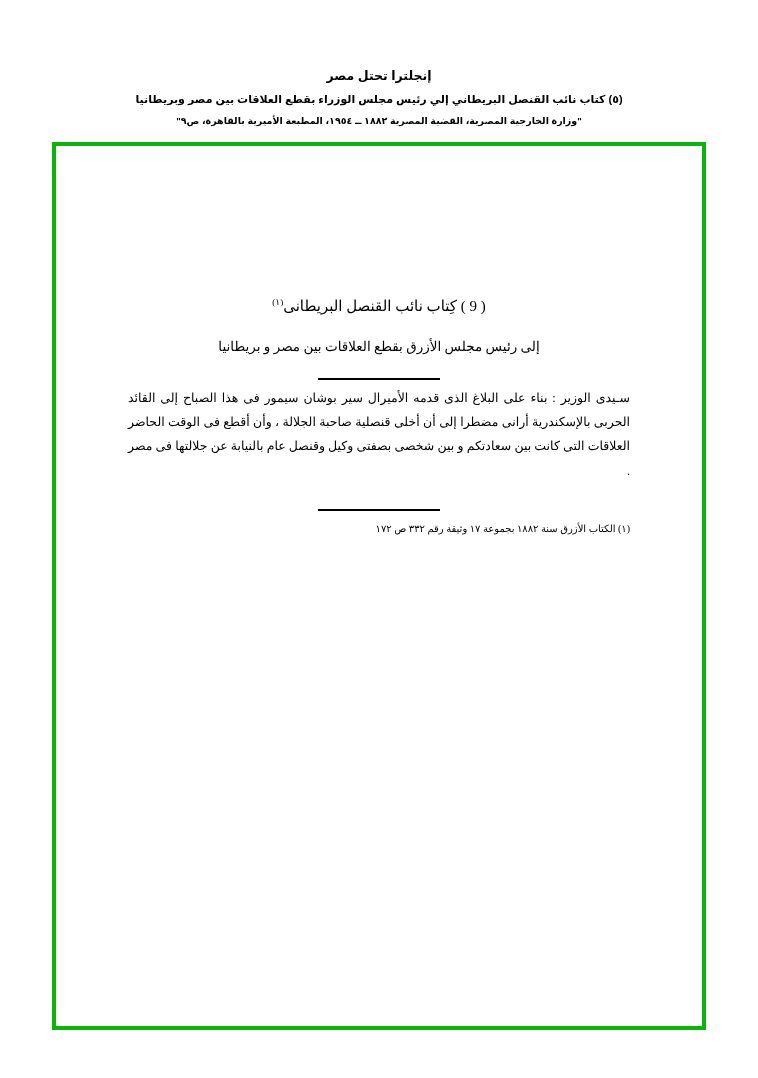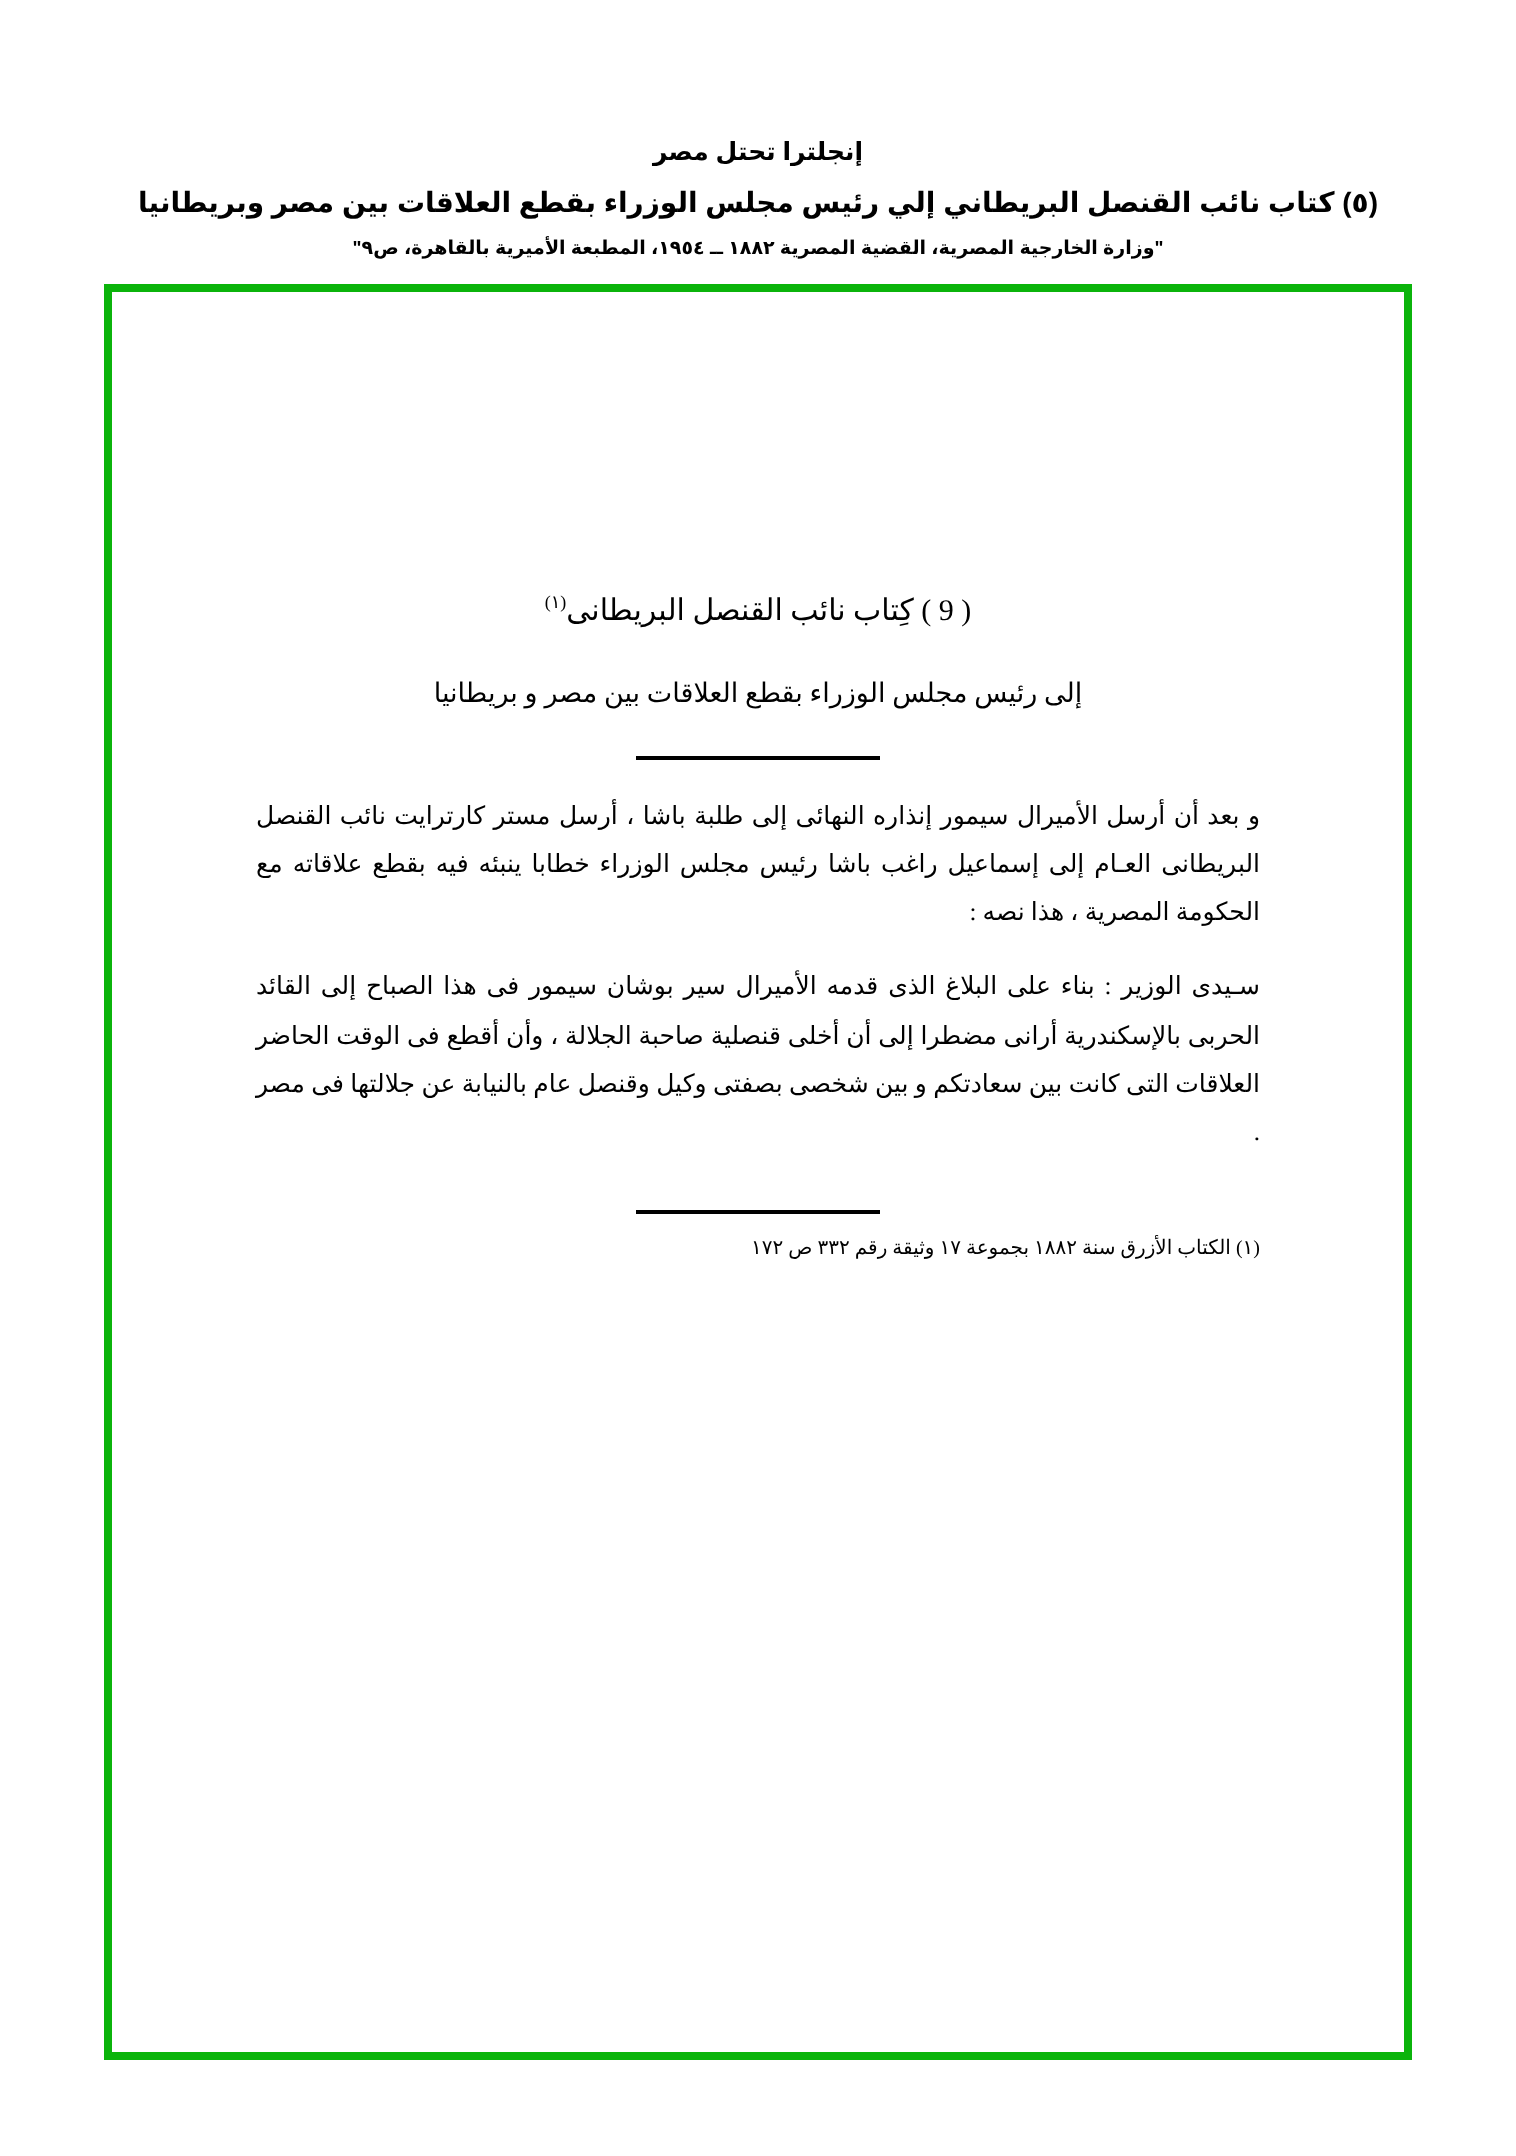--- a/index.html
+++ b/index.html
@@ -25,21 +25,21 @@
   .header-line-1 {
     font-family: "Liberation Sans", "DejaVu Sans", sans-serif;
     font-weight: bold;
     font-size: 12.5px;
     letter-spacing: 0px;
     margin-bottom: 10px;
   }
   .header-line-2 {
     font-family: "Liberation Sans", "DejaVu Sans", sans-serif;
     font-weight: bold;
-    font-size: 14px;
+    font-size: 11px;
     margin-bottom: 9px;
   }
   .header-line-3 {
     font-family: "Liberation Sans", "DejaVu Sans", sans-serif;
     font-weight: bold;
     font-size: 9.5px;
   }
 
   
   .frame {
@@ -116,25 +116,24 @@
   <div class="header-line-3">"وزارة الخارجية المصرية، القضية المصرية ١٨٨٢ ــ ١٩٥٤، المطبعة الأميرية بالقاهرة، ص٩"</div>
 </div>
 
 <div class="frame">
   <div class="doc-body">
 
     <div class="doc-title">
       <span>( 9 ) كِتاب نائب القنصل البريطانى</span><span class="sup">(١)</span>
     </div>
 
-    <div class="doc-subtitle">إلى رئيس مجلس الوزراء بقطع العلاقات بين مصر و بريطانيا</div>
+    <div class="doc-subtitle">إلى رئيس مجلس الأزرق بقطع العلاقات بين مصر و بريطانيا</div>
 
     <div class="rule"></div>
 
-    <p class="para">و بعد أن أرسل الأميرال سيمور إنذاره النهائى إلى طلبة باشا ، أرسل مستر كارترايت نائب القنصل البريطانى العـام إلى إسماعيل راغب باشا رئيس مجلس الوزراء خطابا ينبئه فيه بقطع علاقاته مع الحكومة المصرية ، هذا نصه :</p>
 
     <p class="para para-2">سـيدى الوزير : بناء على البلاغ الذى قدمه الأميرال سير بوشان سيمور فى هذا الصباح إلى القائد الحربى بالإسكندرية أرانى مضطرا إلى أن أخلى قنصلية صاحبة الجلالة ، وأن أقطع فى الوقت الحاضر العلاقات التى كانت بين سعادتكم و بين شخصى بصفتى وكيل وقنصل عام بالنيابة عن جلالتها فى مصر .</p>
 
     <div class="rule-bottom"></div>
 
     <div class="footnote">(١)  الكتاب الأزرق سنة ١٨٨٢ بجموعة ١٧ وثيقة رقم ٣٣٢ ص ١٧٢</div>
 
   </div>
 </div>
 

